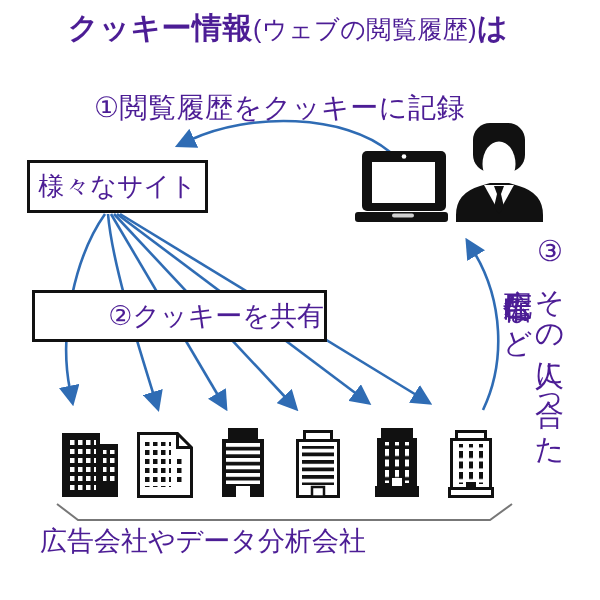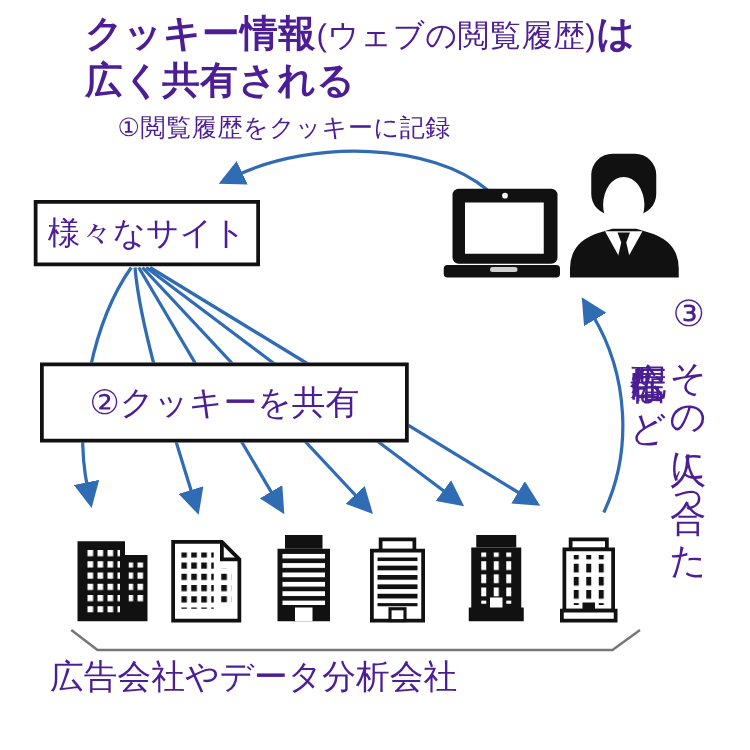--- a/index.html
+++ b/index.html
@@ -4,27 +4,27 @@
 <style>
   html,body{margin:0;padding:0;background:#fff;}
   .stage{
     position:relative;width:600px;height:600px;background:#ffffff;overflow:hidden;
     font-family:"Liberation Sans","DejaVu Sans",sans-serif;color:#4c1d95;
   }
   .art{position:absolute;left:0;top:0;z-index:1;}
   .txt{position:absolute;z-index:3;white-space:nowrap;}
   .title{left:68px;top:10px;line-height:35px;font-weight:700;font-size:30px;letter-spacing:.5px;}
   .title .t-r{font-weight:400;font-size:25px;}
-  .step1{left:94px;top:89px;font-size:20px;font-weight:400;letter-spacing:.5px;}
+  .step1{left:94px;top:89px;font-size:28px;font-weight:400;letter-spacing:.5px;}
   .box{
     position:absolute;z-index:2;background:#fff;border:3px solid #111;
     display:flex;align-items:center;justify-content:center;box-sizing:border-box;
   }
   .box-sites{left:27px;top:160px;width:181px;height:53px;font-size:26px;text-align:center;}
-  .box-share{left:32px;top:290px;width:295px;height:64px;font-size:27px;}
+  .box-share{left:32px;top:290px;width:295px;height:52px;font-size:27px;justify-content:flex-end;}
   .vtext{writing-mode:vertical-rl;text-orientation:upright;font-size:29px;letter-spacing:2px;line-height:32px;}
   .v1{left:534px;top:234px;}
   .v2{left:502px;top:266px;}
   .caption{left:40px;top:526px;width:495px;text-align:left;font-size:27px;line-height:30px;white-space:normal;}
 </style>
 </head>
 <body>
 
 <div class="stage">
 
@@ -122,21 +122,20 @@
       <rect x="0.5" y="58.5" width="43" height="8" fill="#fff" stroke="#111" stroke-width="3"></rect>
       <rect x="8" y="14" width="28" height="40" fill="url(#slitBlack)"></rect>
       <rect x="17" y="52" width="10" height="7" fill="#111"></rect>
     </g>
 
     <polyline points="57,504 78,520 490,520 512,504" fill="none" stroke="#777" stroke-width="2"></polyline>
   </svg>
 
   <div class="txt title">
     <span class="t-b">クッキー情報</span><span class="t-r">(ウェブの閲覧履歴)</span><span class="t-b">は</span><br>
-    <span class="t-b">広く共有される</span>
   </div>
 
   <div class="txt step1">①閲覧履歴をクッキーに記録</div>
 
   <div class="box box-sites">
     <span>様々なサイト</span>
   </div>
 
   <div class="box box-share">
     <span>②クッキーを共有</span>

